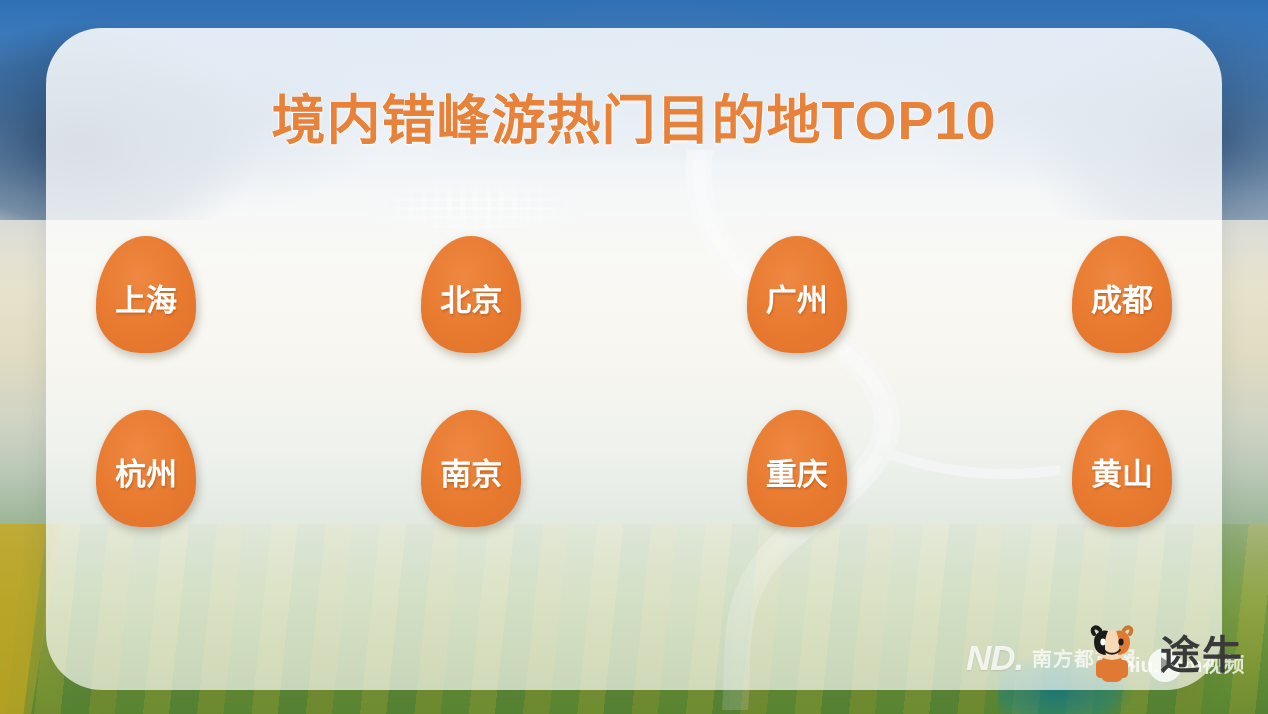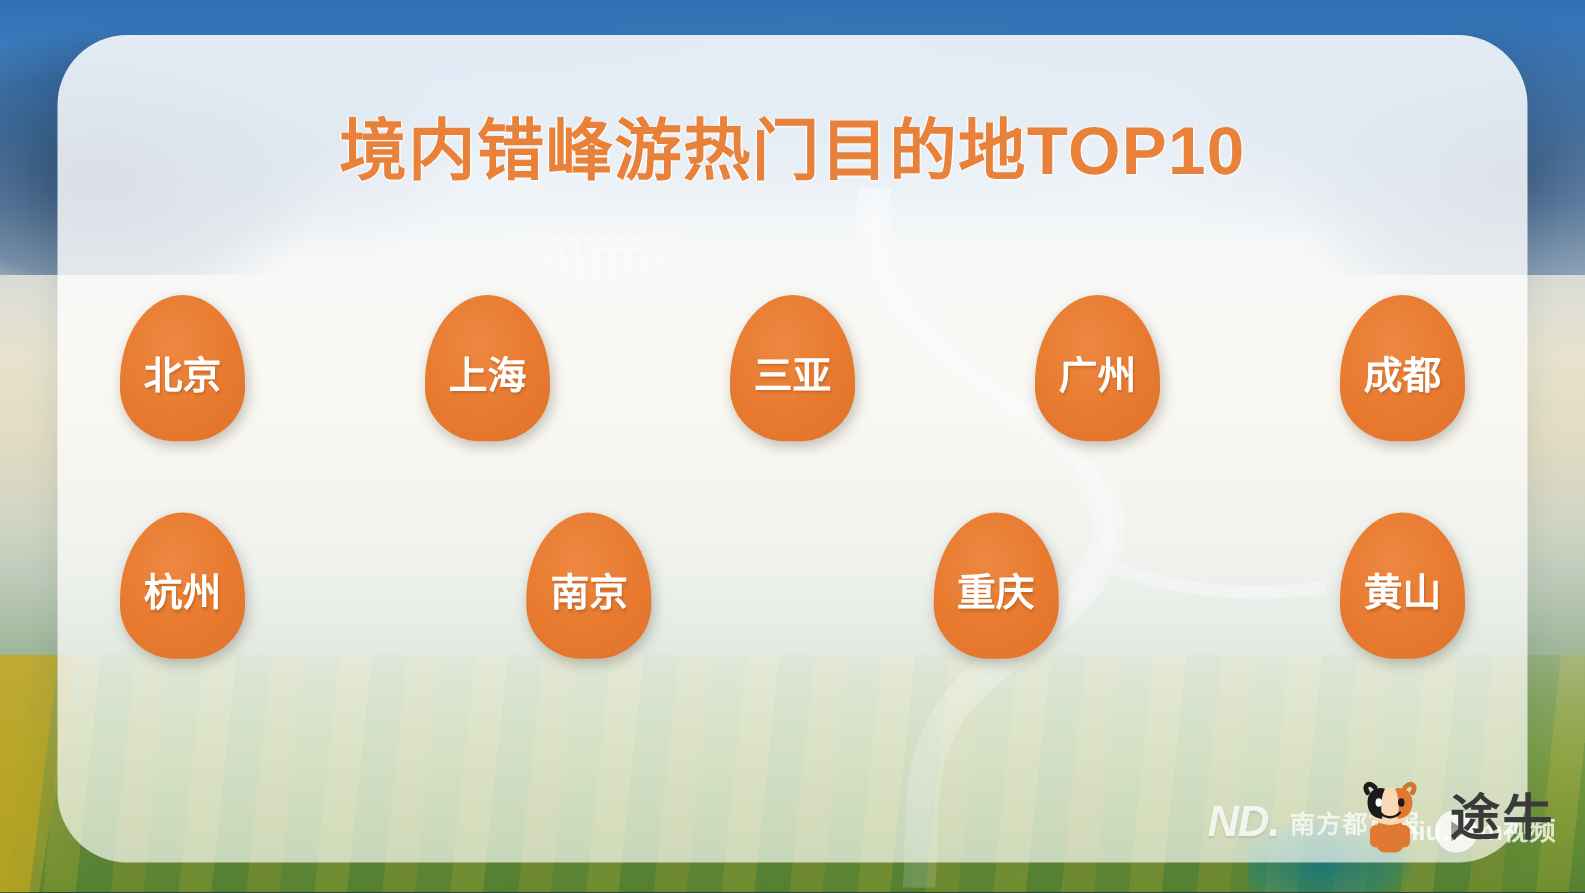--- a/index.html
+++ b/index.html
@@ -281,27 +281,24 @@
   </div>
 
   <div class="card"></div>
 
   <div class="title">境内错峰游热门目的地TOP10</div>
 
   <div class="grid">
 
     <div class="row">
       <div class="bubble">
+        <span class="bubble-label">上海</span>
+      </div>
+      <div class="bubble">
         <span class="bubble-label">北京</span>
-      </div>
-      <div class="bubble">
-        <span class="bubble-label">上海</span>
-      </div>
-      <div class="bubble">
-        <span class="bubble-label">三亚</span>
       </div>
       <div class="bubble">
         <span class="bubble-label">广州</span>
       </div>
       <div class="bubble">
         <span class="bubble-label">成都</span>
       </div>
     </div>
 
     <div class="row">

